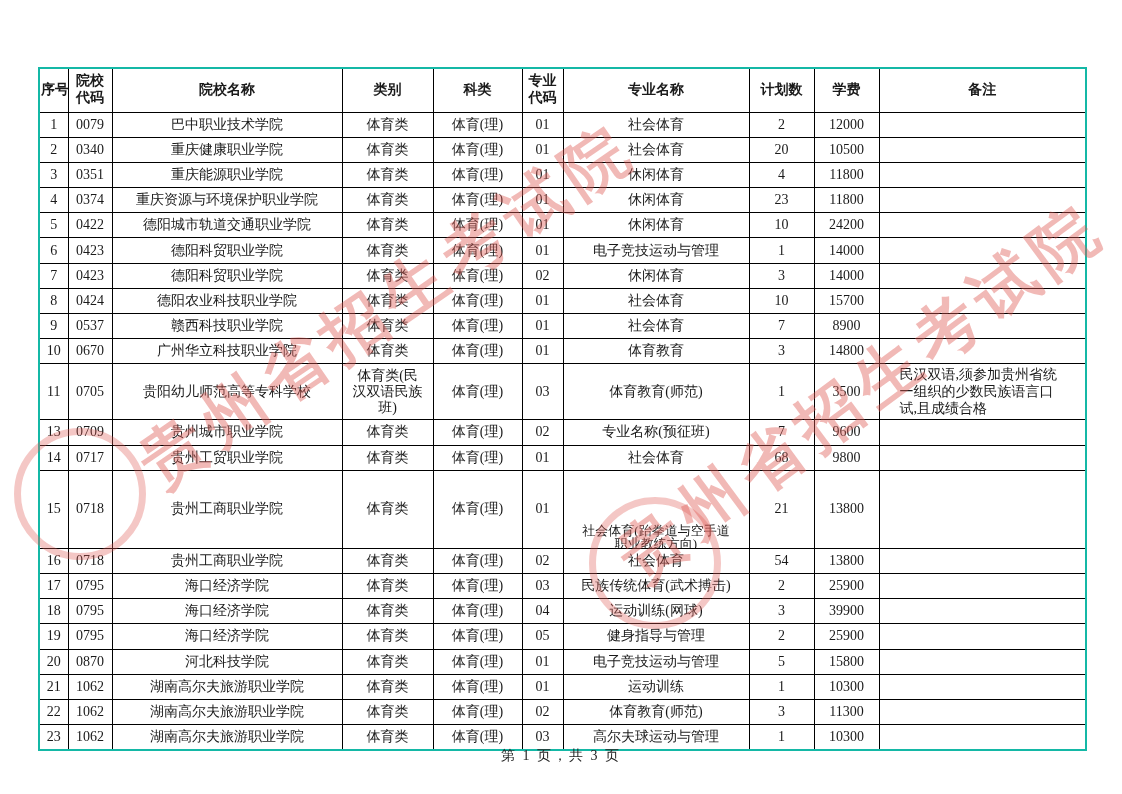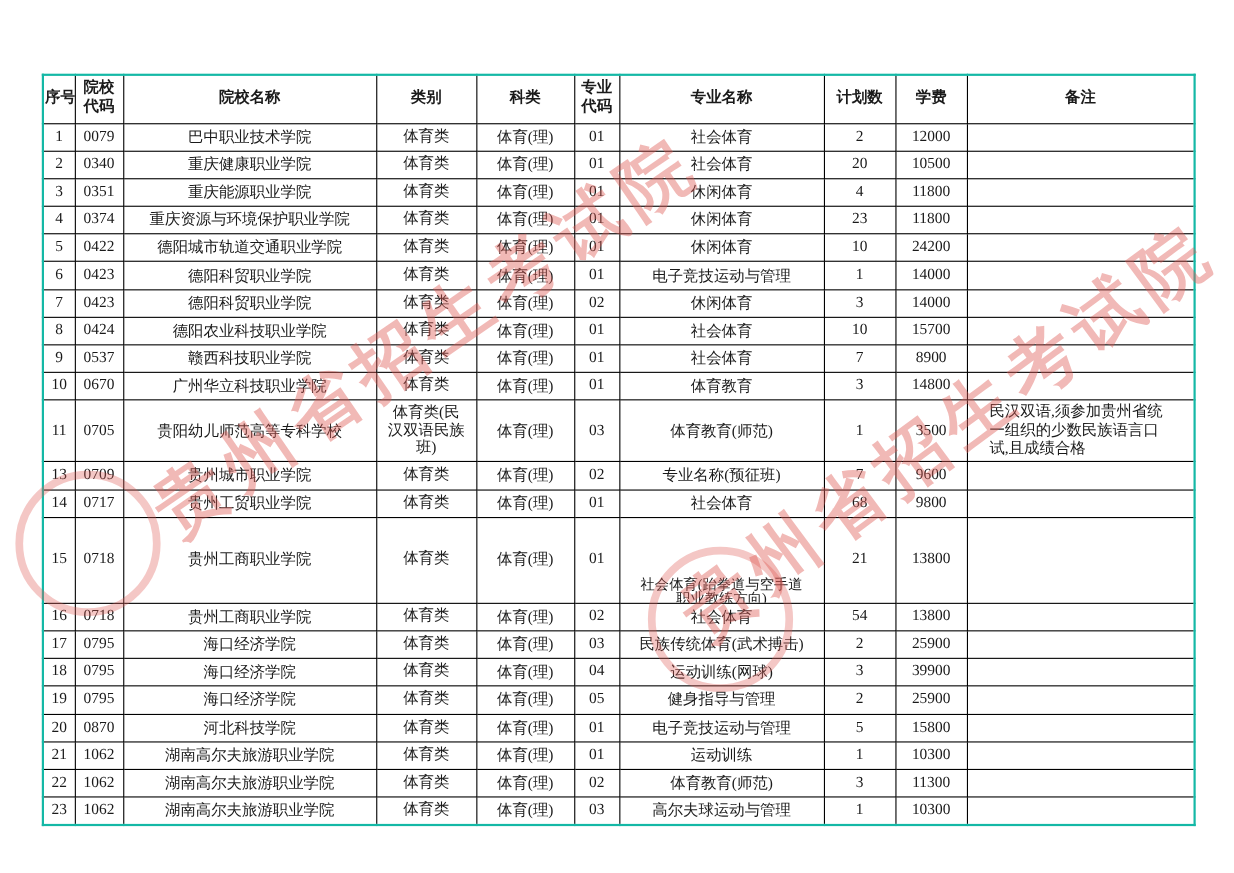--- a/index.html
+++ b/index.html
@@ -354,14 +354,15 @@
       <td class="c-remark"></td>
     </tr>
       </tbody>
   </table>
 
   <div class="wm wm1">贵州省招生考试院</div>
   <div class="wm wm2">贵州省招生考试院</div>
   <div class="seal seal1"></div>
   <div class="seal seal2"></div>
 
+  <div class="footer">第 1 页，共 3 页</div>
 
 </div>
 
 </body></html>

